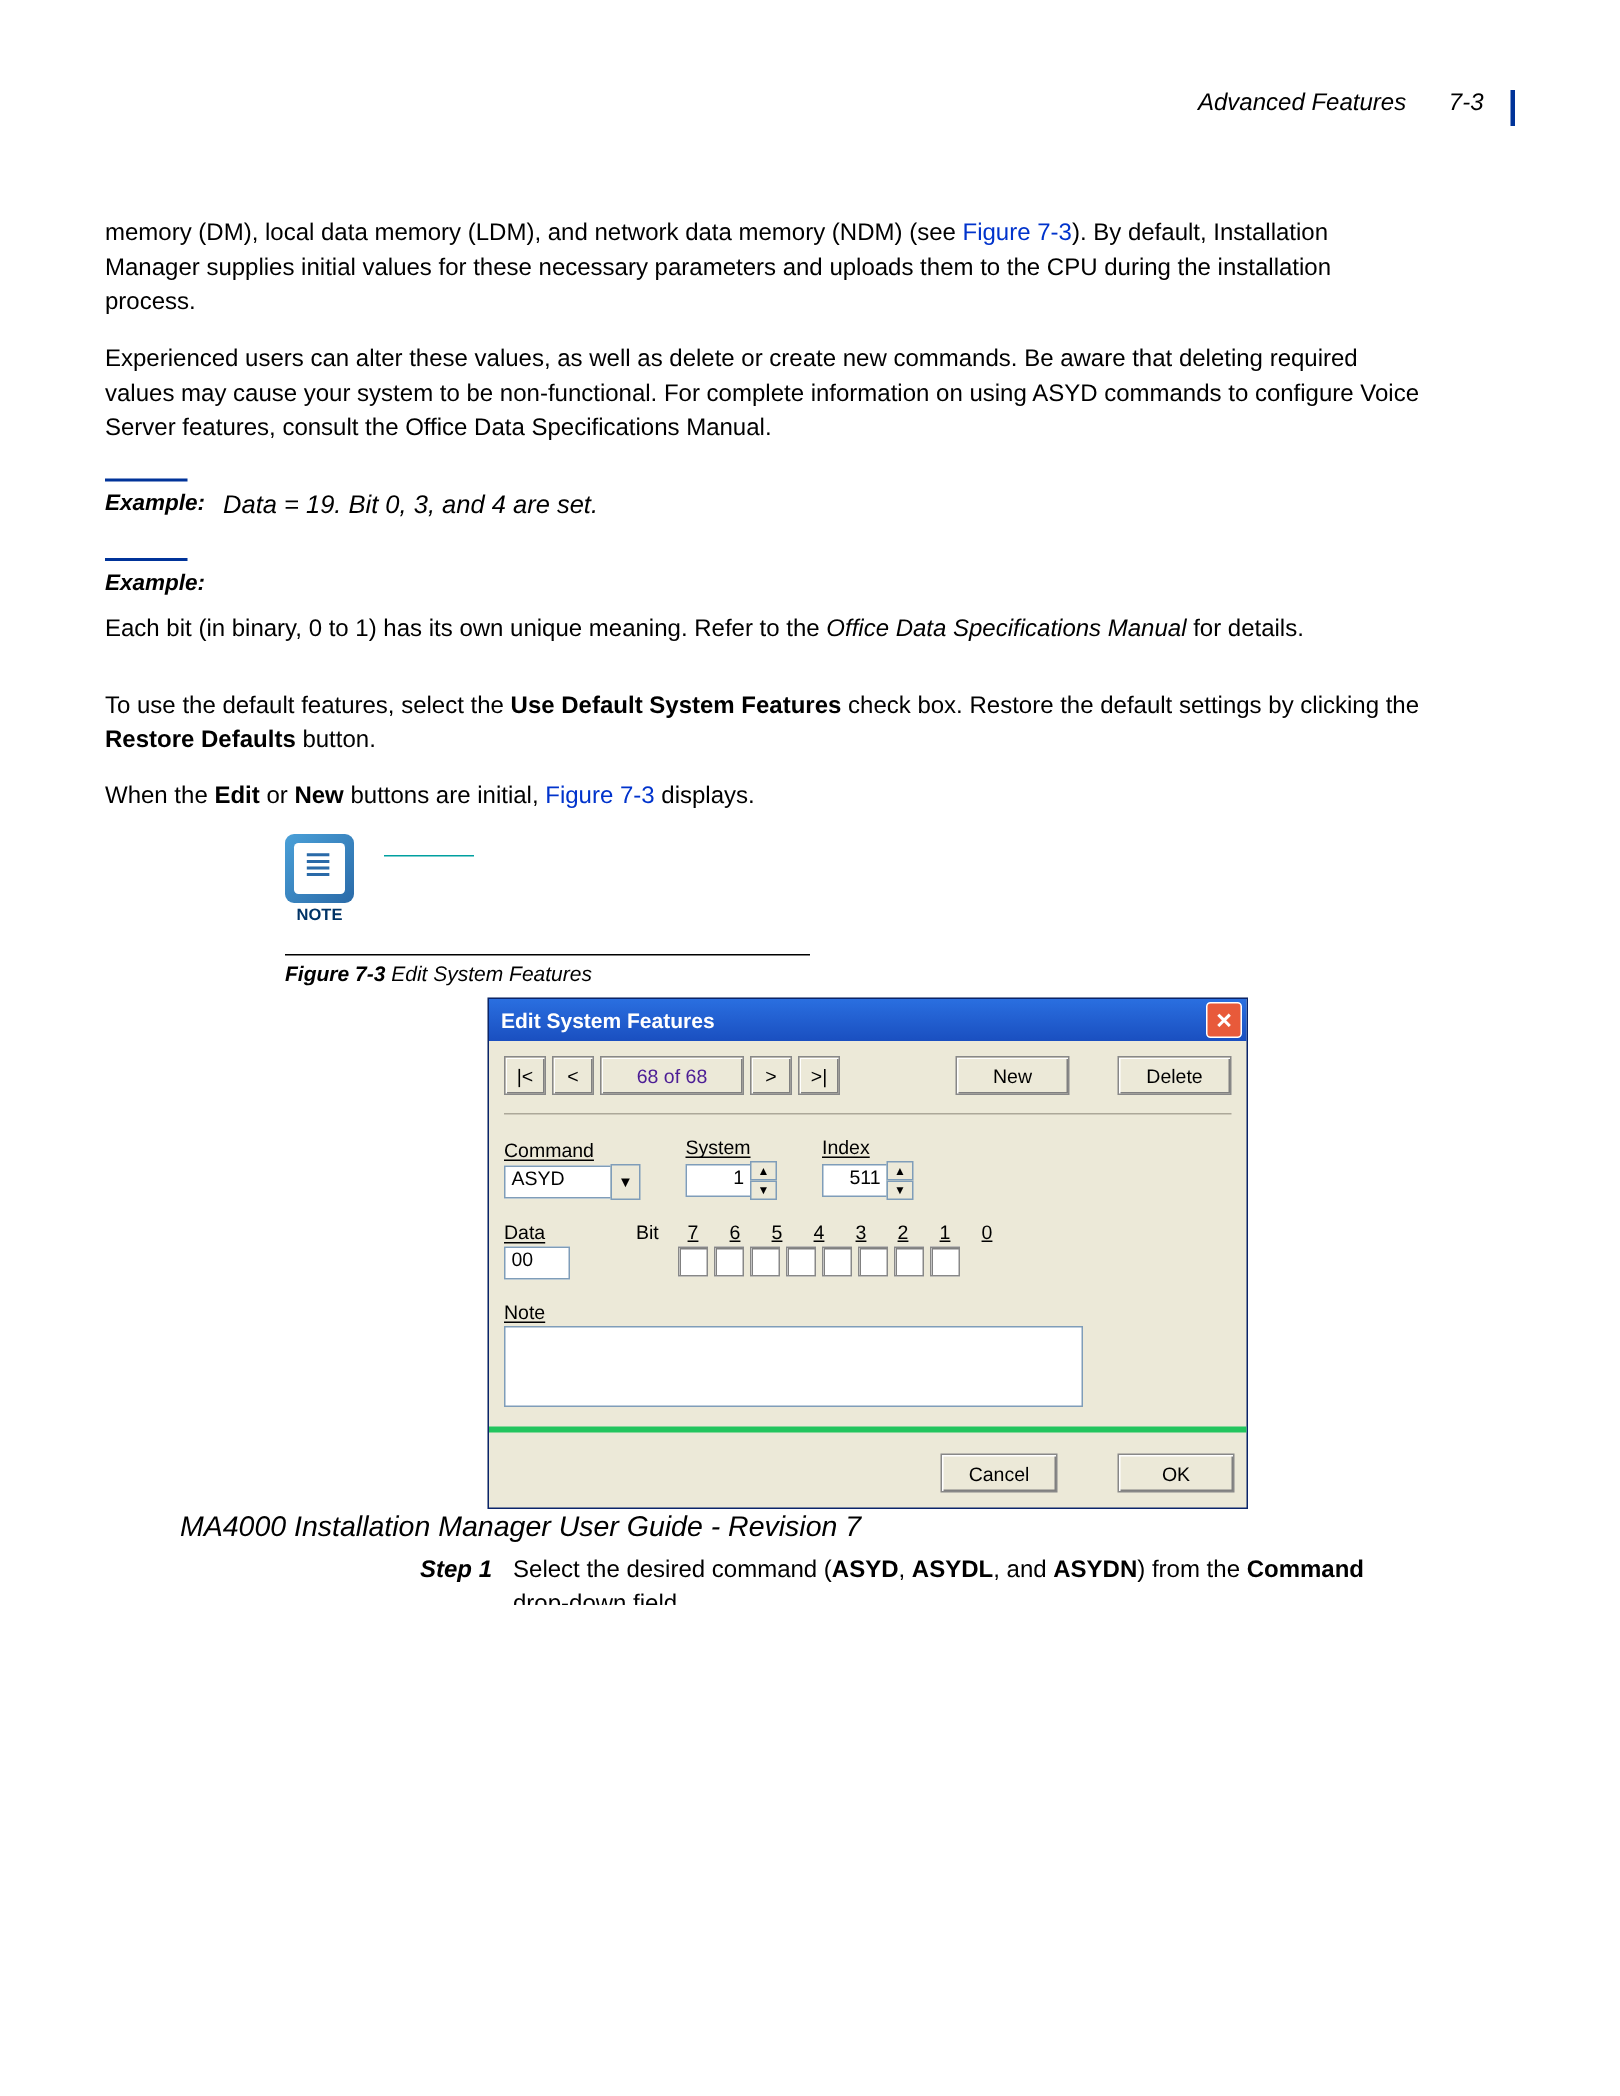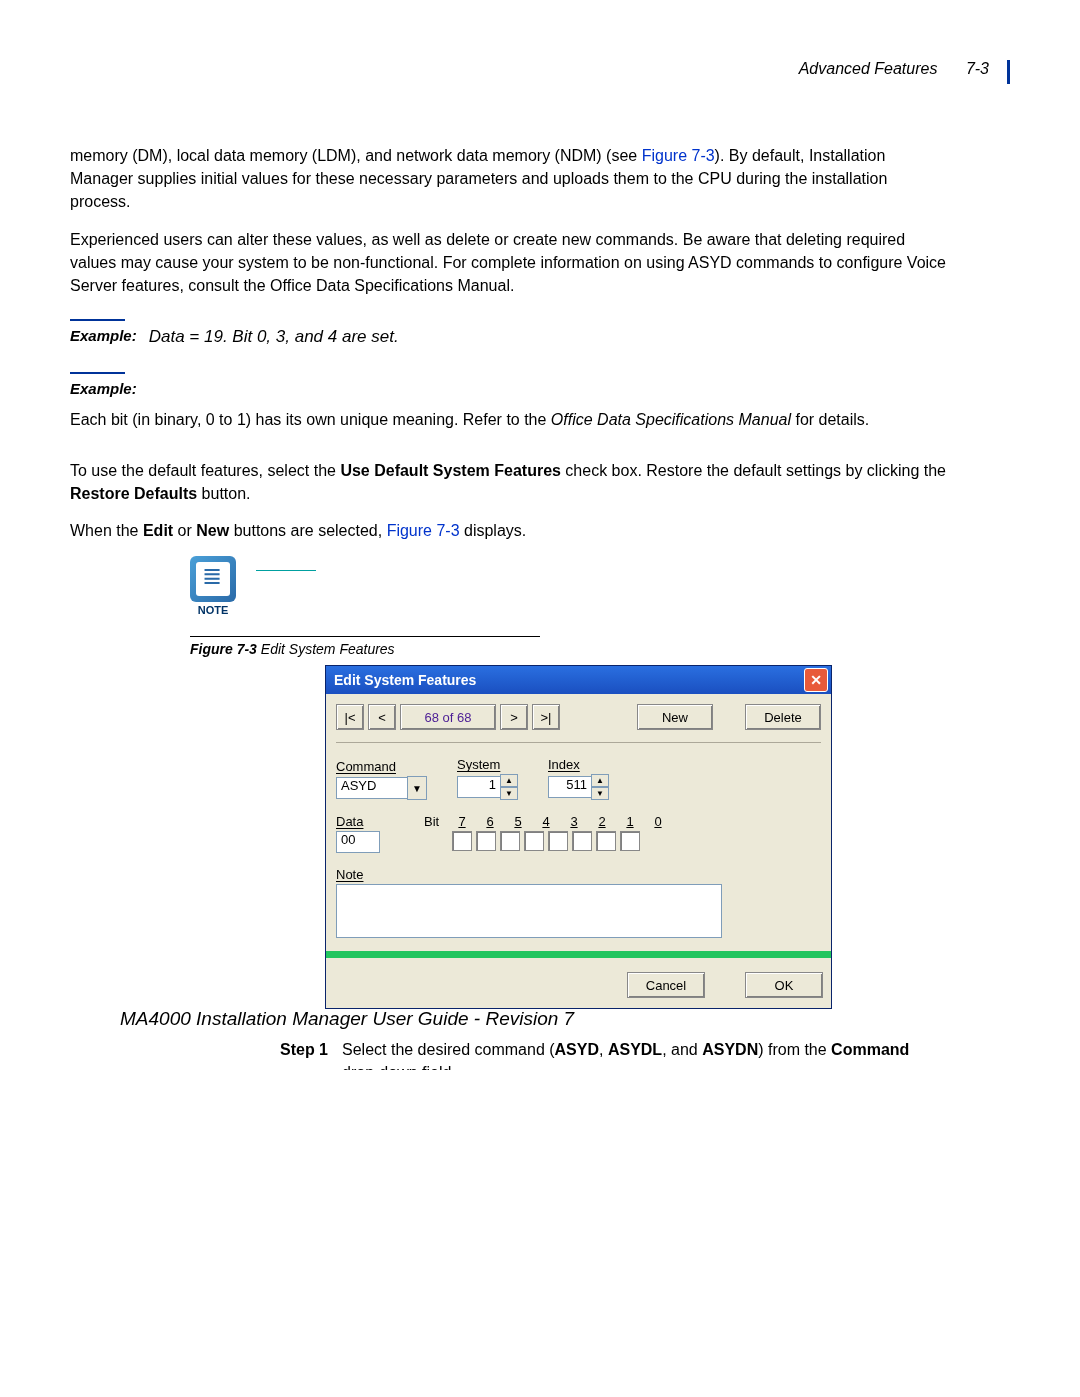--- a/index.html
+++ b/index.html
@@ -223,37 +223,37 @@
     background:#fff;
   }
   .note-field textarea {
     width: 380px; height:48px;
     border:1px solid #7f9db9;
     background:#fff;
     resize:none;
     font-family:inherit;
   }
   .dlg-footer {
-    border-top:7px solid #22c55e;
+    border-top:4px solid #22c55e;
     padding: 14px 8px 10px 8px;
     display:flex;
     justify-content:flex-end;
     gap: 40px;
   }
   .dlg-footer .wbtn { width: 76px; }
   .step-row {
     margin-left: 210px;
     margin-right: 80px;
     margin-top: 30px;
     display:flex;
     gap: 14px;
     font-size: 16px;
     line-height:1.4;
   }
-  .step-lbl { font-weight: bold; white-space:nowrap;}
+  .step-lbl { font-style: italic; font-weight: bold; white-space:nowrap;}
   .footer {
     position:absolute;
     bottom: 40px;
     left: 120px;
     font-style: italic;
     font-size: 19px;
   }
 </style>
 </head>
 <body>
@@ -284,21 +284,21 @@
 
     <p style="margin-top:8px">
       <span>Each bit (in binary, 0 to 1) has its own unique meaning. Refer to the </span><span style="font-style:italic">Office Data Specifications Manual</span><span> for details.</span>
     </p>
 
     <p style="margin-top:28px">
       <span>To use the default features, select the </span><span class="bold">Use Default System Features</span><span> check box. Restore the default settings by clicking the </span><span class="bold">Restore Defaults</span><span> button.</span>
     </p>
 
     <p>
-      <span>When the </span><span class="bold">Edit</span><span> or </span><span class="bold">New</span><span> buttons are selected, </span><span class="figref">Figure 7-3</span><span> displays.</span>
+      <span>When the </span><span class="bold">Edit</span><span> or </span><span class="bold">New</span><span> buttons are initial, </span><span class="figref">Figure 7-3</span><span> displays.</span>
     </p>
   </div>
 
   <div class="note-row">
     <div>
       <div class="note-icon"></div>
       <div class="note-caption">NOTE</div>
     </div>
     <div class="note-connector"></div>
   </div>

